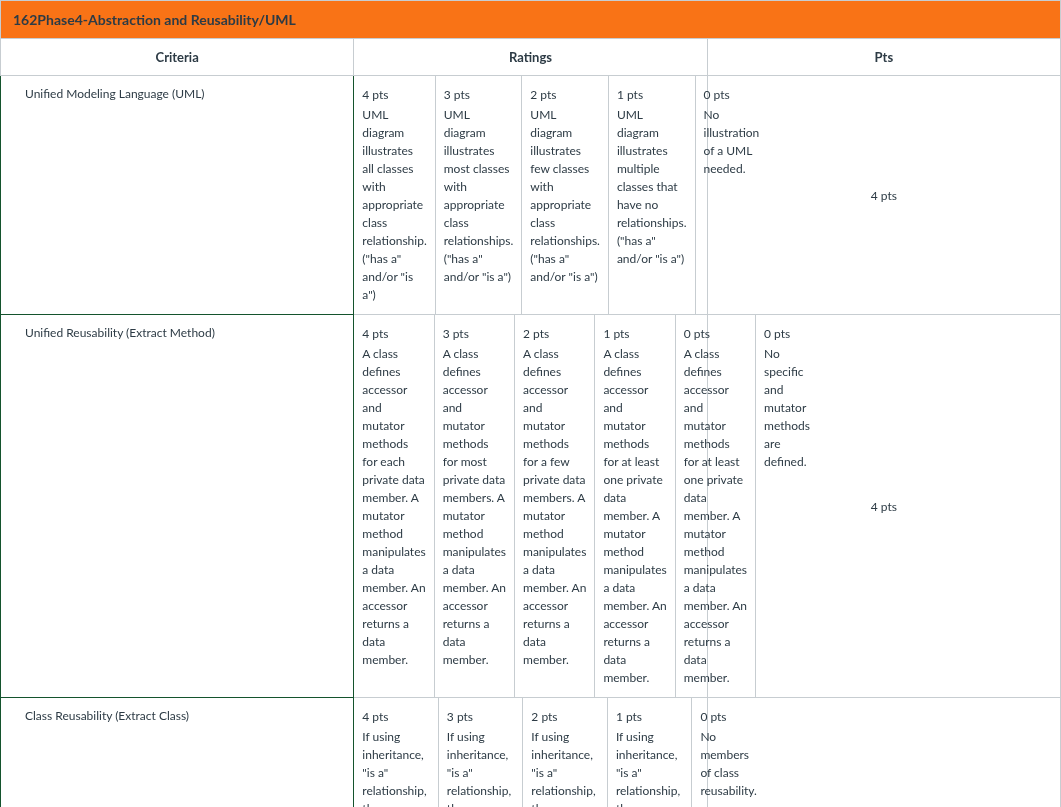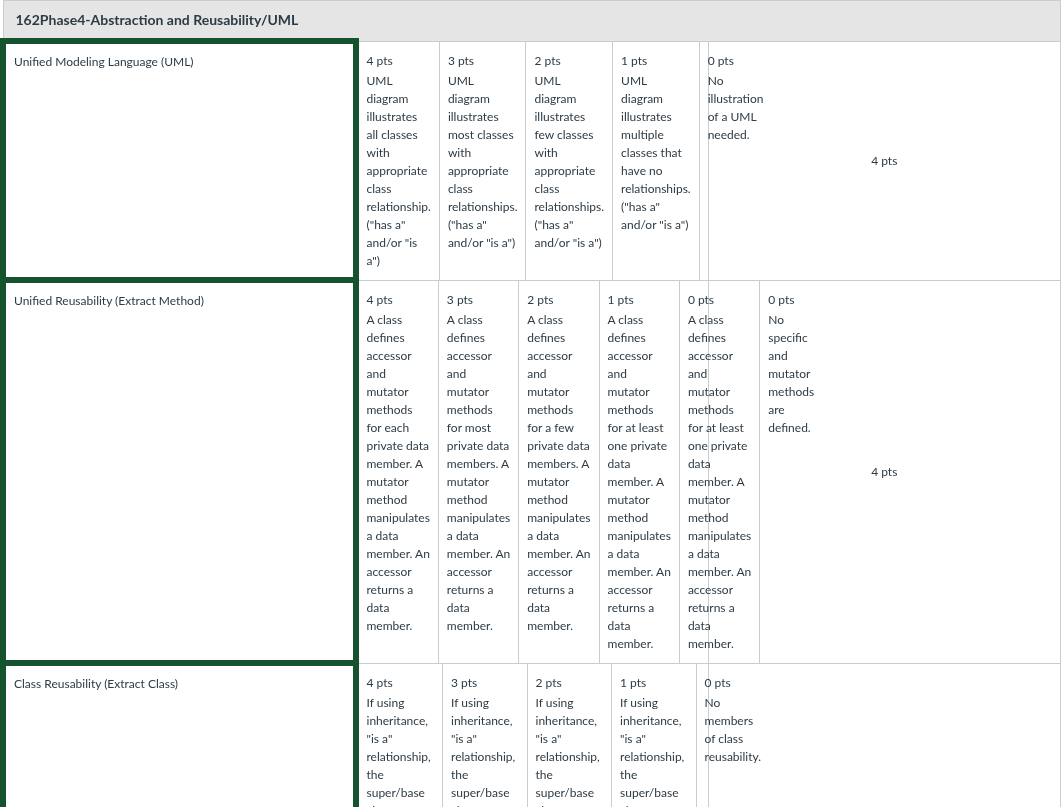--- a/index.html
+++ b/index.html
@@ -16,35 +16,35 @@
     border-collapse: collapse;
     width: 1061px;
     table-layout: fixed;
   }
   .rubric-title {
     text-align: left;
     padding: 10px 12px;
     font-weight: 700;
     font-size: 14px;
     border: 1px solid #c7cdd1;
-    background: #e5e5e5;
+    background: #f97316;
   }
   .header-row th {
     padding: 10px 12px;
     font-weight: 700;
     font-size: 13px;
     text-align: center;
     border: 1px solid #c7cdd1;
     background: #fff;
   }
   .header-row th.criteria-head { width: 115px; }
   .header-row th.pts-head { width: 45px; }
   .criterion-cell {
-    border: 6px solid #14532d;
-    padding: 10px 8px;
+    border: 1px solid #14532d;
+    padding: 10px 24px;
     vertical-align: top;
     font-size: 12px;
     line-height: 1.4;
     width: 115px;
   }
   .ratings-cell {
     border: 1px solid #c7cdd1;
     padding: 0;
     vertical-align: top;
   }
@@ -82,20 +82,25 @@
   .r3 .rating-col:nth-child(1){flex-grow:1.15}
   .r3 .rating-col:nth-child(5){flex-grow:0.45}
 </style>
 </head>
 <body>
 
 <table class="rubric-table">
   <thead>
     <tr>
       <th class="rubric-title" colspan="3">162Phase4-Abstraction and Reusability/UML</th>
+    </tr>
+    <tr class="header-row">
+      <th class="criteria-head">Criteria</th>
+      <th>Ratings</th>
+      <th class="pts-head">Pts</th>
     </tr>
   </thead>
   <tbody>
 
     <tr>
       <td class="criterion-cell">Unified Modeling Language (UML)</td>
       <td class="ratings-cell">
         <div class="ratings-row r1">
           <div class="rating-col">
             <span class="rating-pts">4 pts</span>

